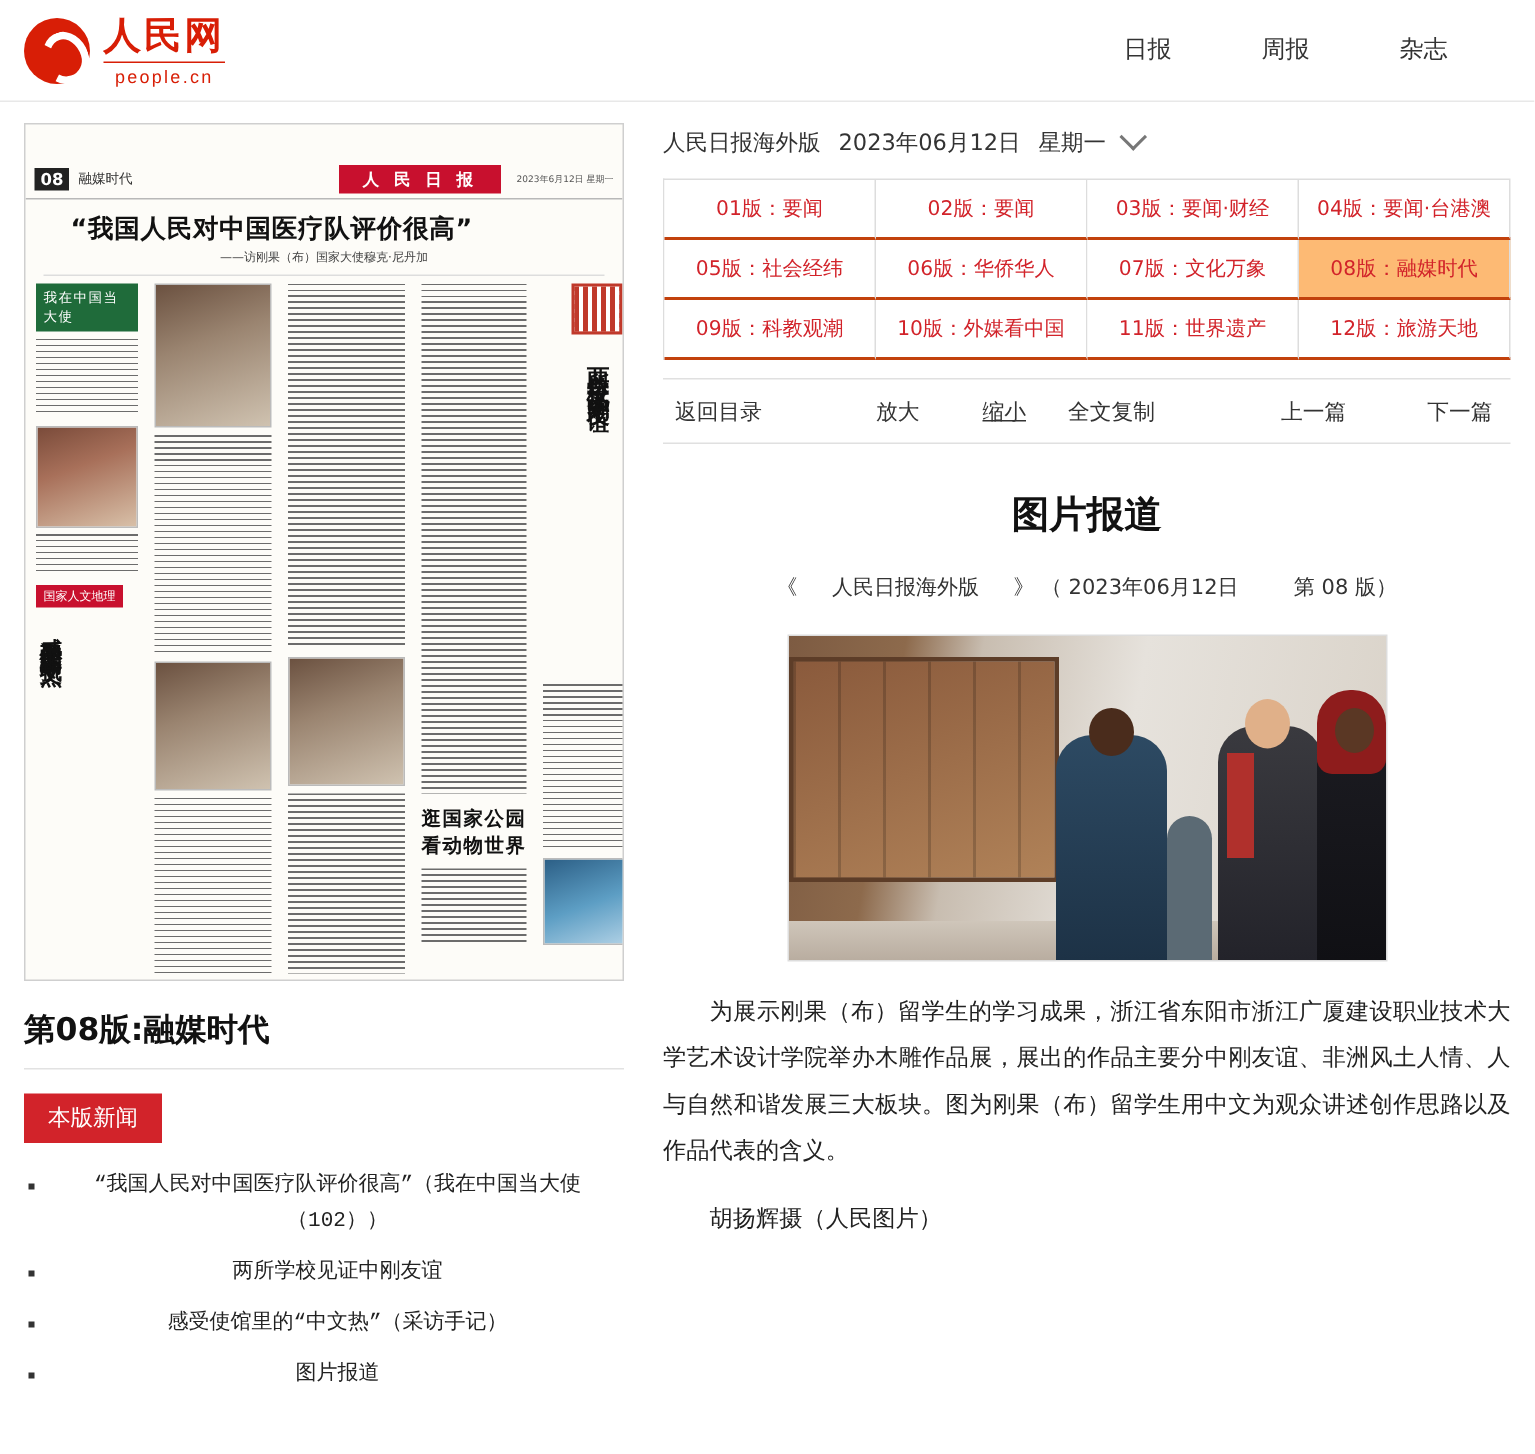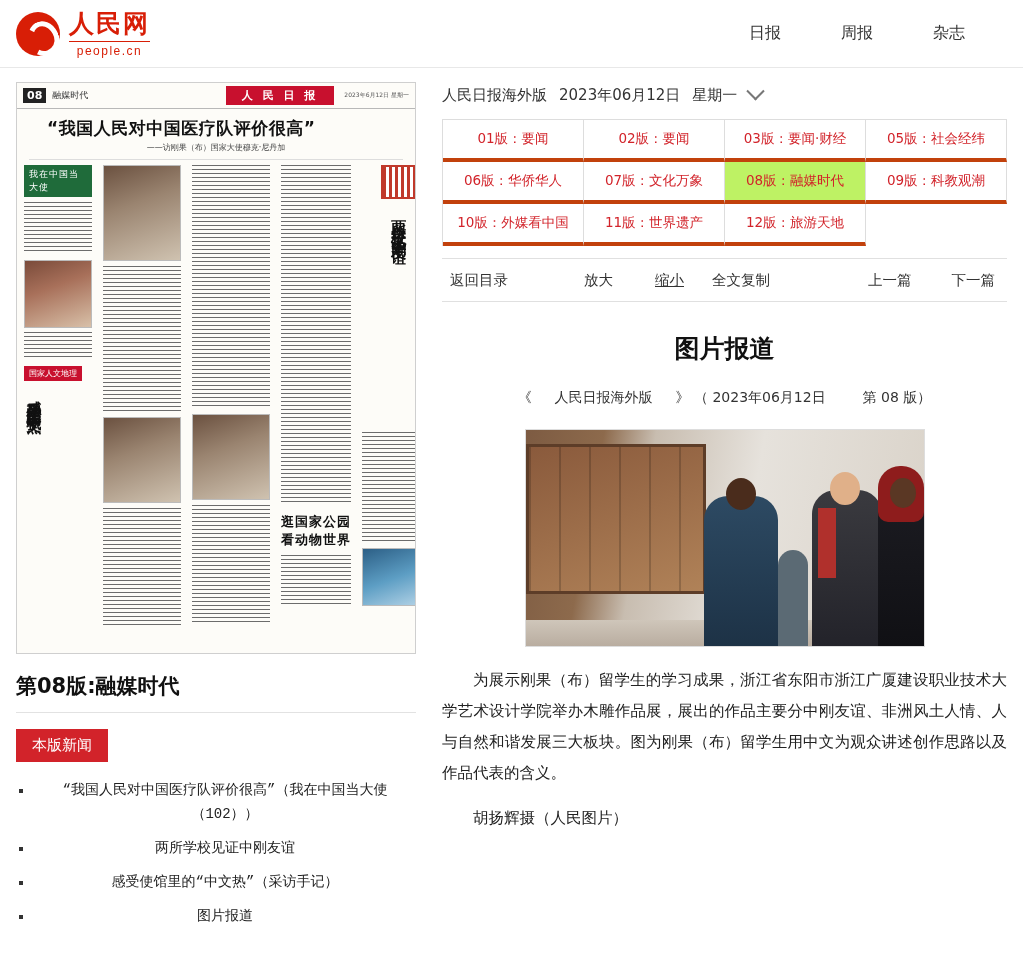--- a/index.html
+++ b/index.html
@@ -91,20 +91,21 @@
     overflow: hidden;
     font-family: "DejaVu Sans", sans-serif;
   }
   .pt-top {
     height: 26px;
     border-bottom: 1px solid #b8b8b8;
     display: flex;
     align-items: center;
     padding: 0 6px;
     gap: 6px;
+    margin-top: 24px;
   }
   .pt-badge {
     background: #222; color: #fff;
     font-size: 11px; padding: 1px 4px; font-weight: bold;
   }
   .pt-sec { font-size: 9px; color: #333; }
   .pt-masthead {
     margin-left: auto;
     background: #c8102e;
     color: #fff;
@@ -255,49 +256,49 @@
   }
 
   .page-grid {
     display: grid;
     grid-template-columns: repeat(4, 1fr);
     border-left: 1px solid #ddd;
     border-top: 1px solid #ddd;
   }
   .page-cell {
     border-right: 1px solid #ddd;
-    border-bottom: 4px solid #c2410c;
+    border-bottom: 2px solid #c2410c;
     text-align: center;
     padding: 10px 2px;
     font-size: 13.5px;
     color: #d2232a;
     cursor: pointer;
     font-family: "DejaVu Sans", sans-serif;
     background: #fff;
   }
-  .page-cell.active { background: #bef264; }
+  .page-cell.active { background: #fdba74; }
 
   .toolbar {
     margin-top: 12px;
     border-top: 1px solid #e0e0e0;
     border-bottom: 1px solid #e0e0e0;
     height: 44px;
     display: flex;
     align-items: center;
     font-size: 14.5px;
     color: #333;
     font-family: "DejaVu Sans", sans-serif;
   }
   .toolbar .t { cursor: pointer; }
   .t-back { margin-left: 8px; }
   .t-zoomin { margin-left: 76px; }
   .t-zoomout { margin-left: 42px; text-decoration: underline; }
   .t-copy { margin-left: 28px; }
   .t-prev { margin-left: auto; }
-  .t-next { margin-left: 40px; margin-right: 12px; }
+  .t-next { margin-left: 54px; margin-right: 12px; }
 
   .article-title {
     text-align: center;
     font-size: 25px;
     font-weight: bold;
     color: #111;
     margin: 30px 0 24px 0;
     font-family: "DejaVu Sans", sans-serif;
   }
   .article-meta {
@@ -444,20 +445,21 @@
       <span>人民日报海外版</span>
       <span>2023年06月12日</span>
       <span>星期一</span>
       <span class="chev"></span>
     </div>
 
     <div class="page-grid">
       <div class="page-cell">01版：要闻</div>
       <div class="page-cell">02版：要闻</div>
       <div class="page-cell">03版：要闻·财经</div>
+      <div class="page-cell">04版：要闻·台港澳</div>
       <div class="page-cell">05版：社会经纬</div>
       <div class="page-cell">06版：华侨华人</div>
       <div class="page-cell">07版：文化万象</div>
       <div class="page-cell active">08版：融媒时代</div>
       <div class="page-cell">09版：科教观潮</div>
       <div class="page-cell">10版：外媒看中国</div>
       <div class="page-cell">11版：世界遗产</div>
       <div class="page-cell">12版：旅游天地</div>
     </div>
 

